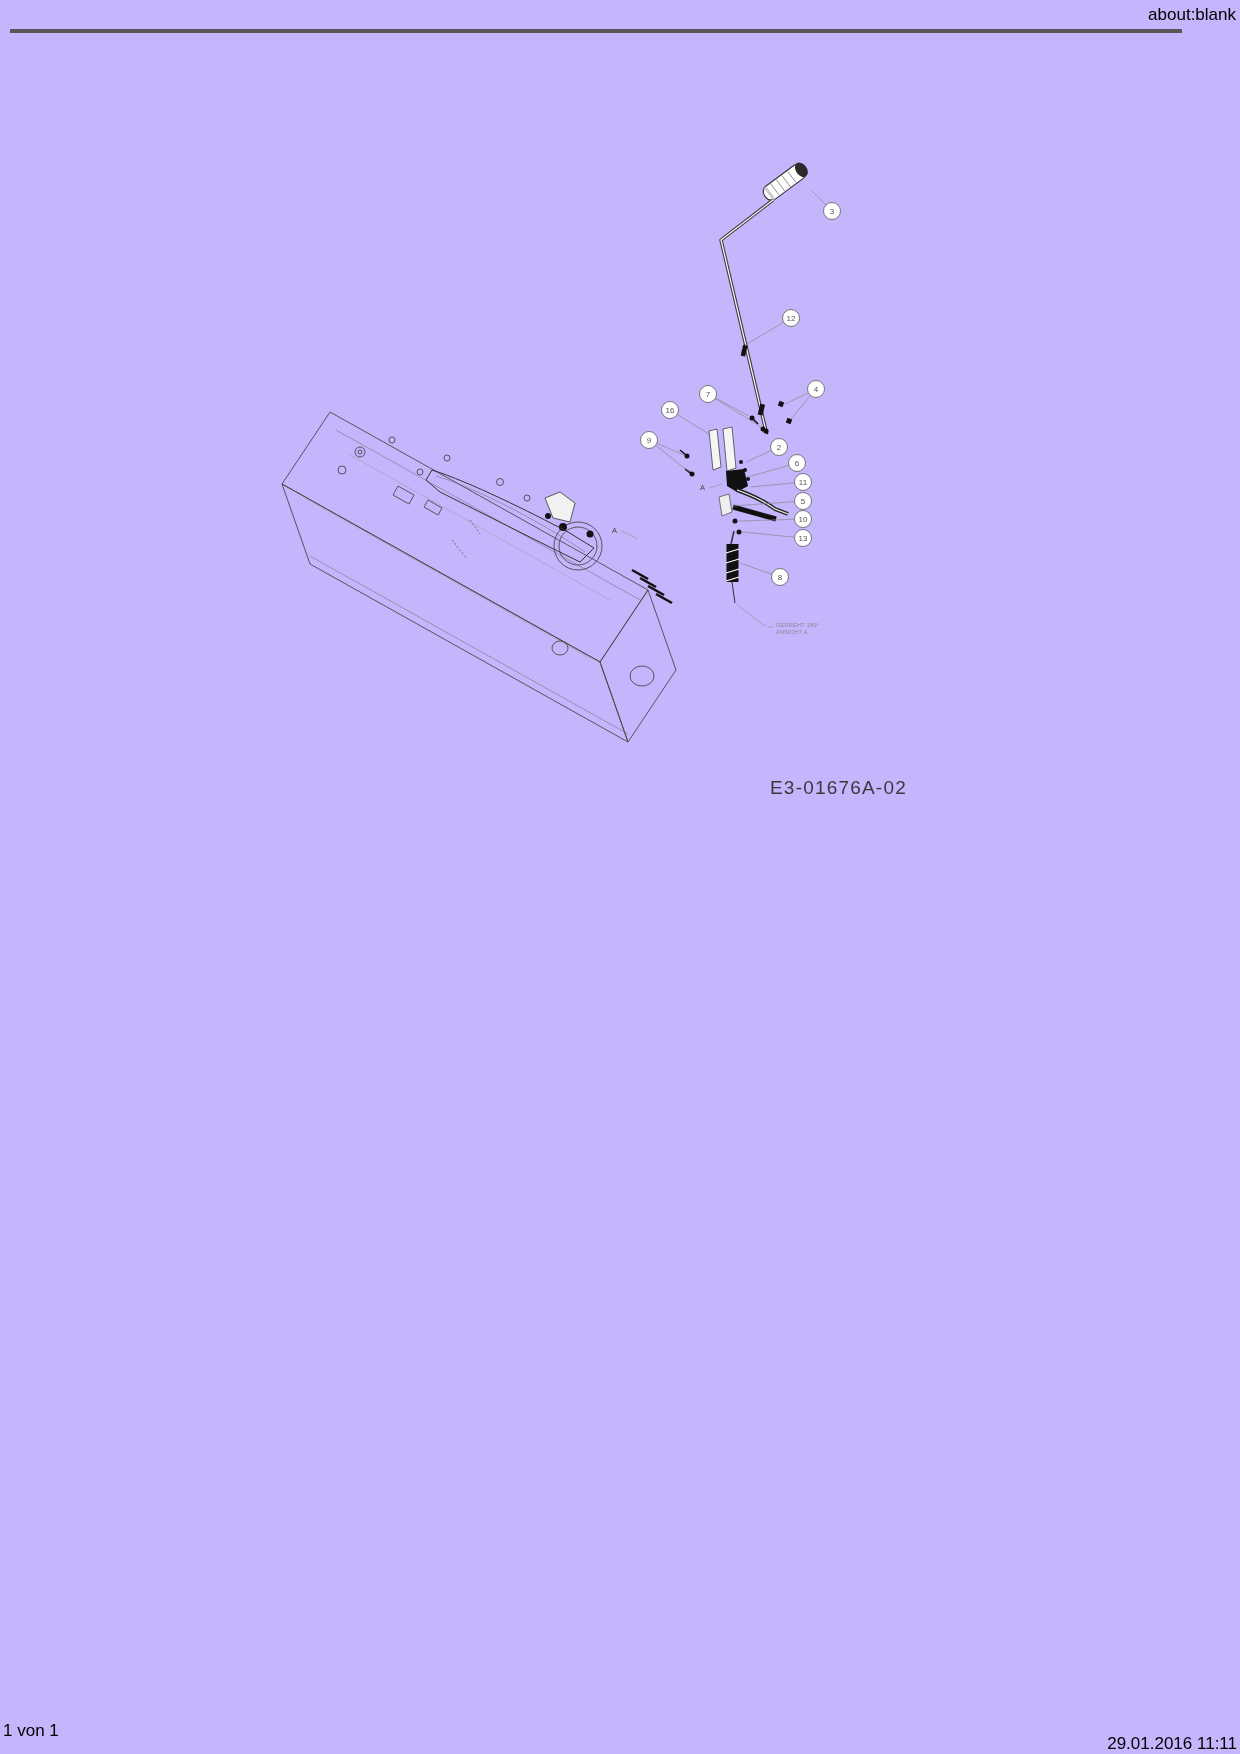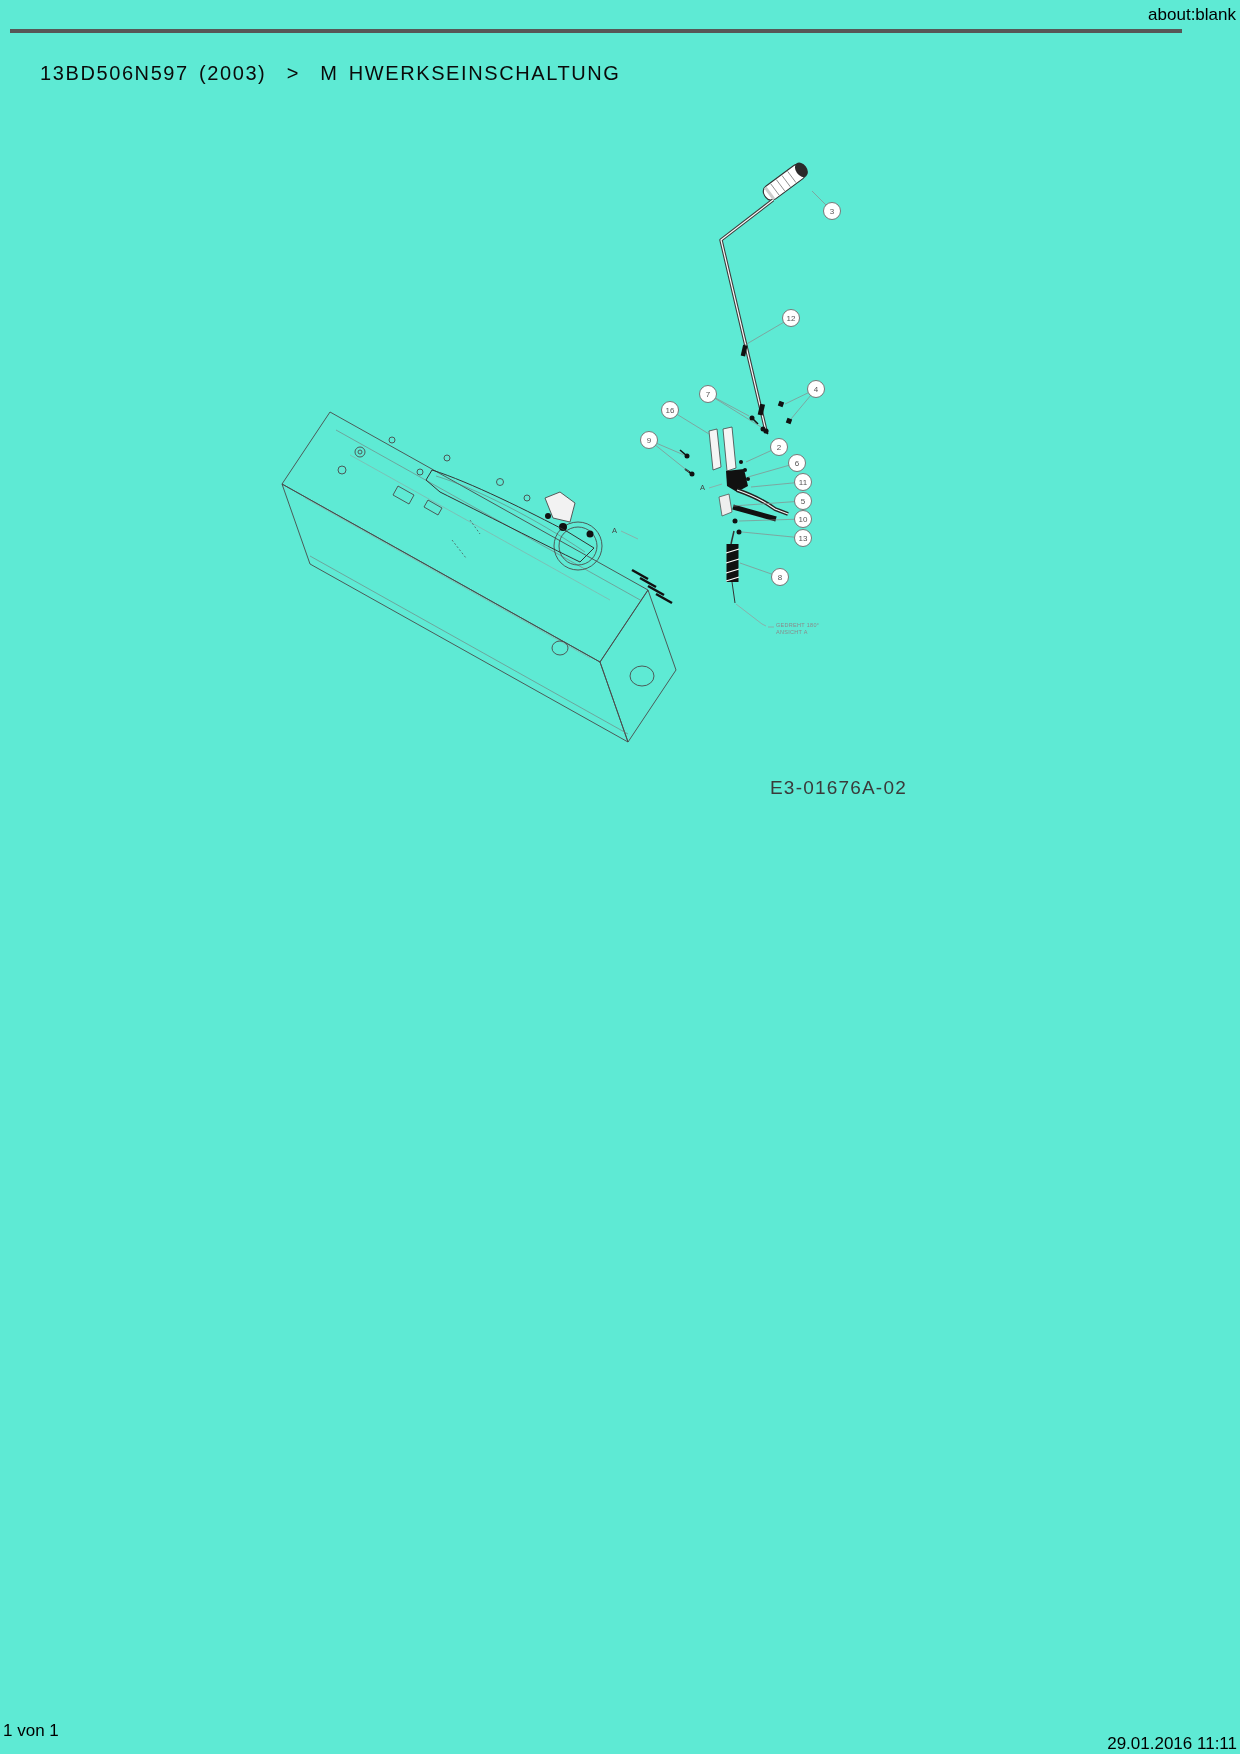--- a/index.html
+++ b/index.html
@@ -1,36 +1,35 @@
 <!DOCTYPE html>
 <html><head>
 <meta charset="utf-8">
 <style>
   html,body{margin:0;padding:0;background:#fff;}
-  .page{position:relative;width:1240px;height:1754px;background:#5eead4;overflow:hidden;
+  .page{position:relative;width:1240px;height:1754px;background:#c4b5fd;overflow:hidden;
         font-family:"Liberation Sans",sans-serif;color:#000;}
   .header-url{position:absolute;top:5px;right:4px;font-size:17px;color:#000;}
   .top-rule{position:absolute;left:10px;top:29px;width:1172px;height:4px;background:#575757;}
   .page-title{position:absolute;left:40px;top:62px;font-size:20px;letter-spacing:1.6px;
               word-spacing:3px;white-space:pre;color:#0a0a0a;}
   .diagram-svg{position:absolute;left:0;top:0;}
   .drawing-number{position:absolute;left:770px;top:777px;font-size:19px;letter-spacing:1.2px;
                   color:#3a3a3a;}
   .footer-left{position:absolute;left:3px;top:1721px;font-size:17px;color:#000;}
   .footer-right{position:absolute;right:3px;top:1734px;font-size:17px;color:#000;}
 </style>
 </head>
 <body>
 
 <div class="page">
 
   <div class="header-url">about:blank</div>
   <div class="top-rule"></div>
 
-  <div class="page-title">13BD506N597 (2003)  &gt;  M HWERKSEINSCHALTUNG</div>
 
   <svg id="diagram-svg" class="diagram-svg" width="1240" height="1754" viewBox="0 0 1240 1754">
 
     <g stroke="#4a4a4a" stroke-width="0.9" fill="none">
       <path d="M330,412 L648,590 L600,662 L282,484 Z"></path>
       <path d="M282,484 L600,662 L628,742 L310,564 Z"></path>
       <path d="M600,662 L648,590 L676,670 L628,742 Z"></path>
       <path d="M336,430 L642,601" stroke-width="0.6" stroke="#777"></path>
       <path d="M310,556 L628,734" stroke-width="0.6" stroke="#777"></path>
       <path d="M305,498 L590,658" stroke-width="0.5" stroke="#999"></path>

